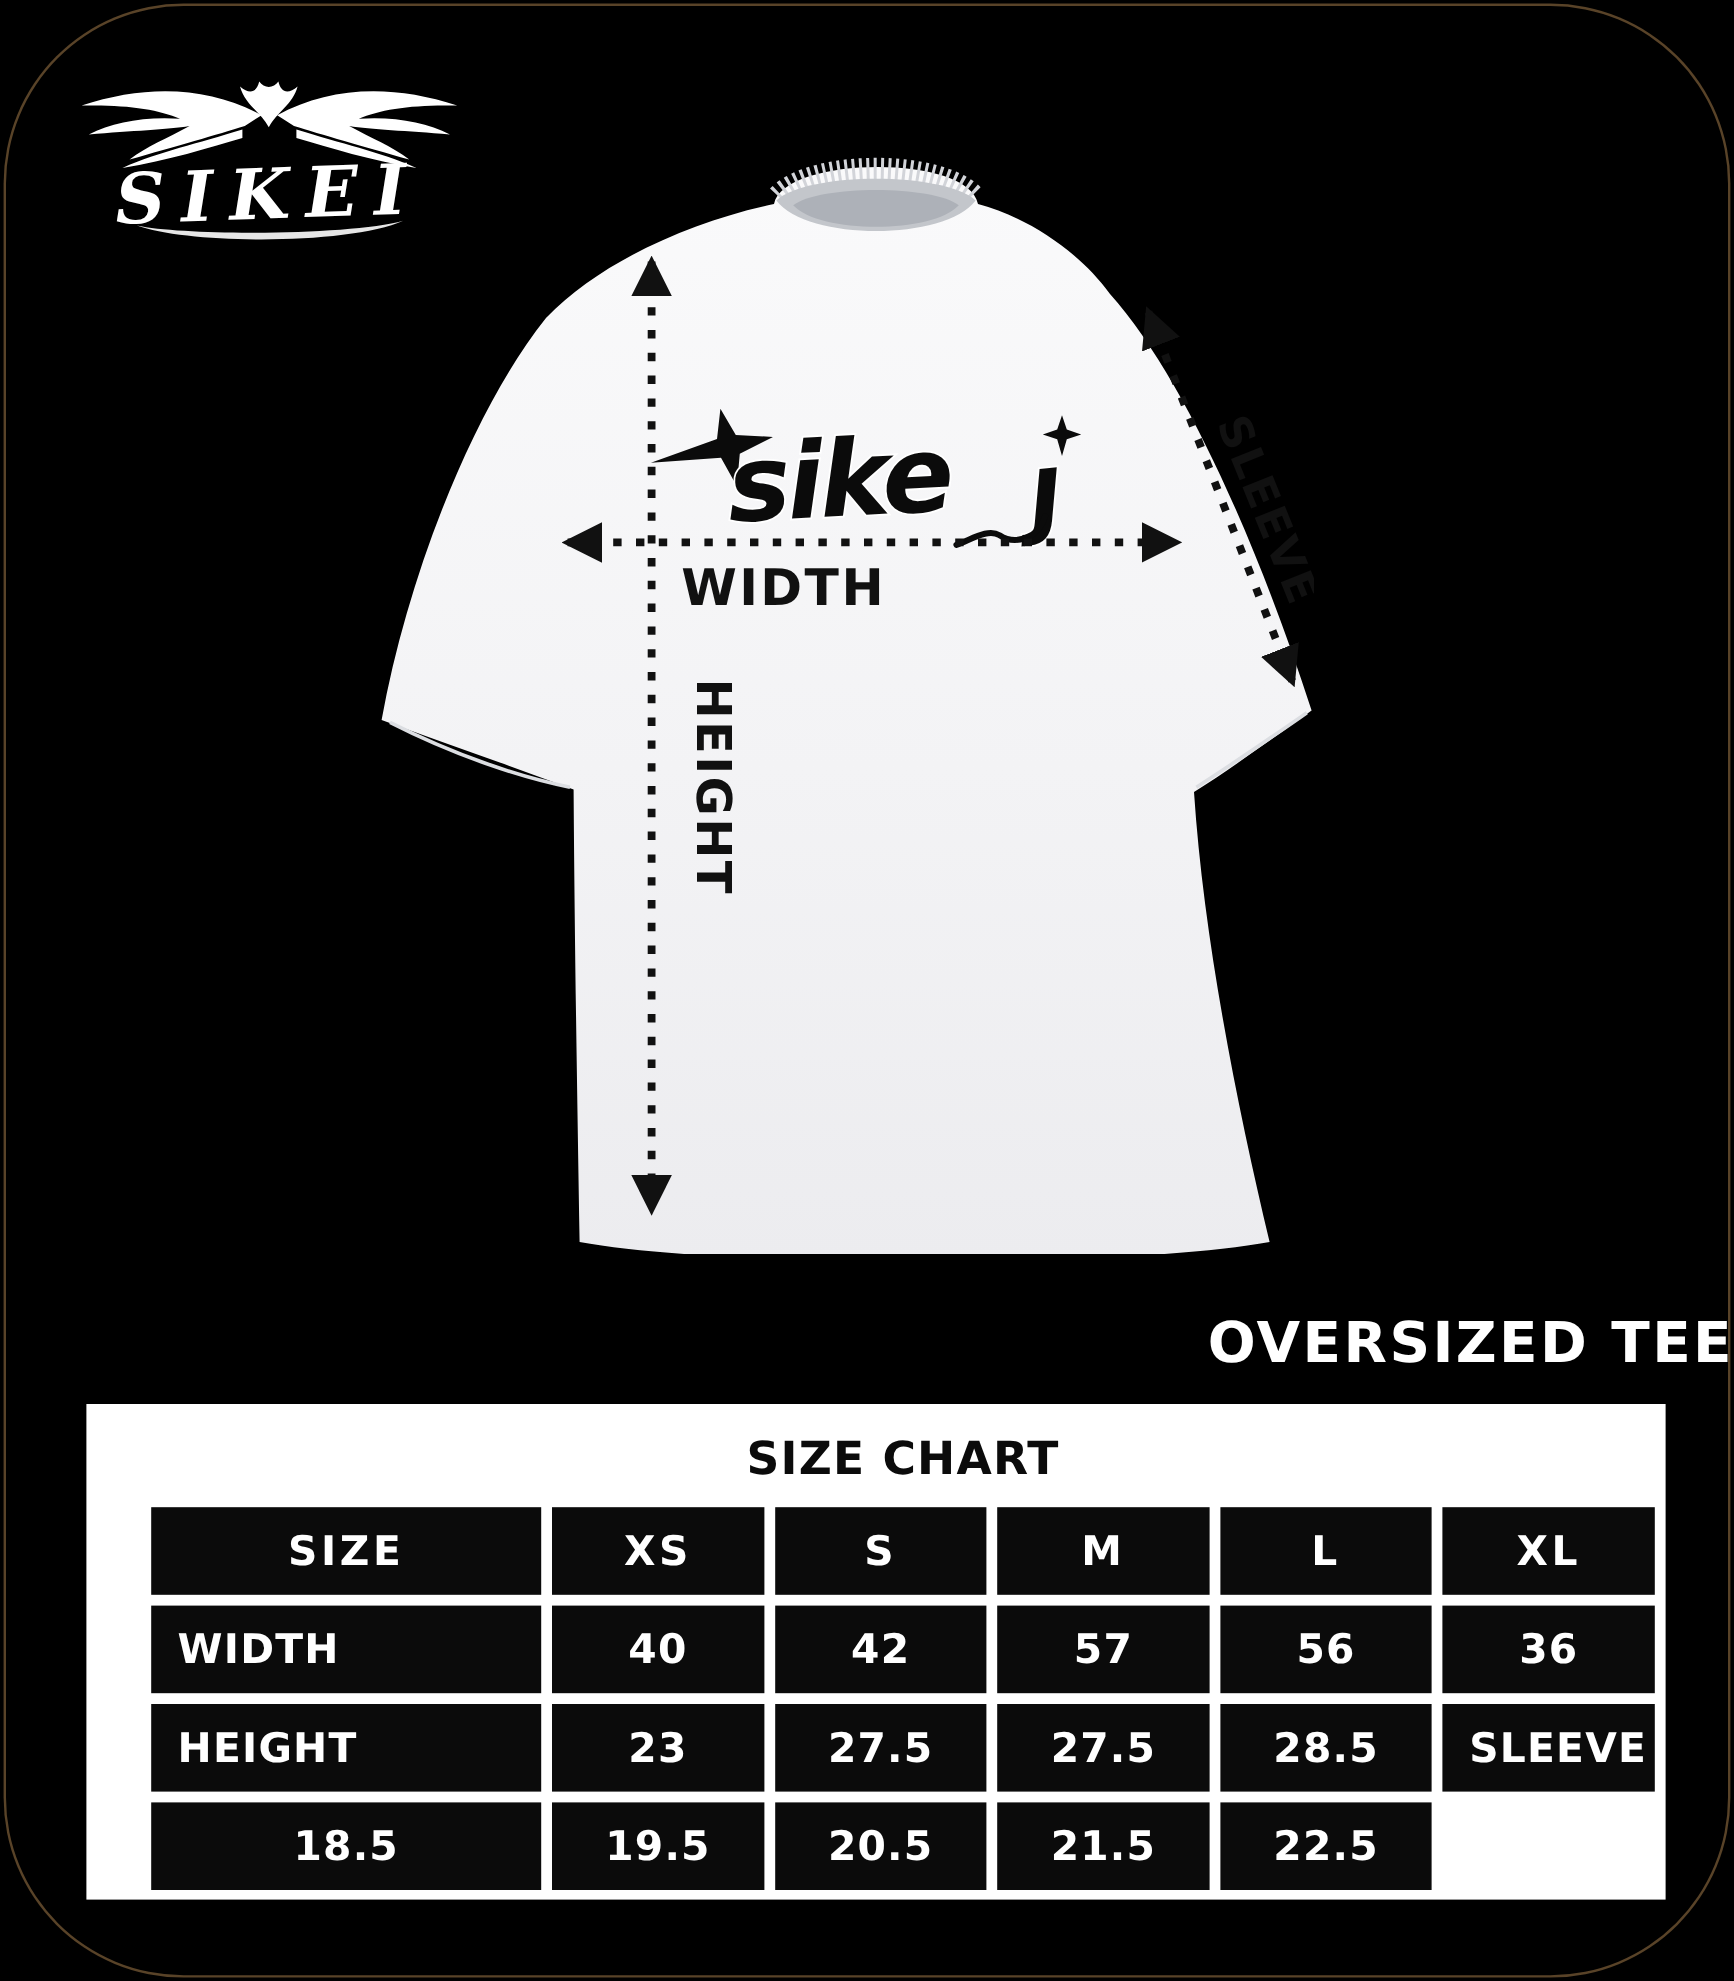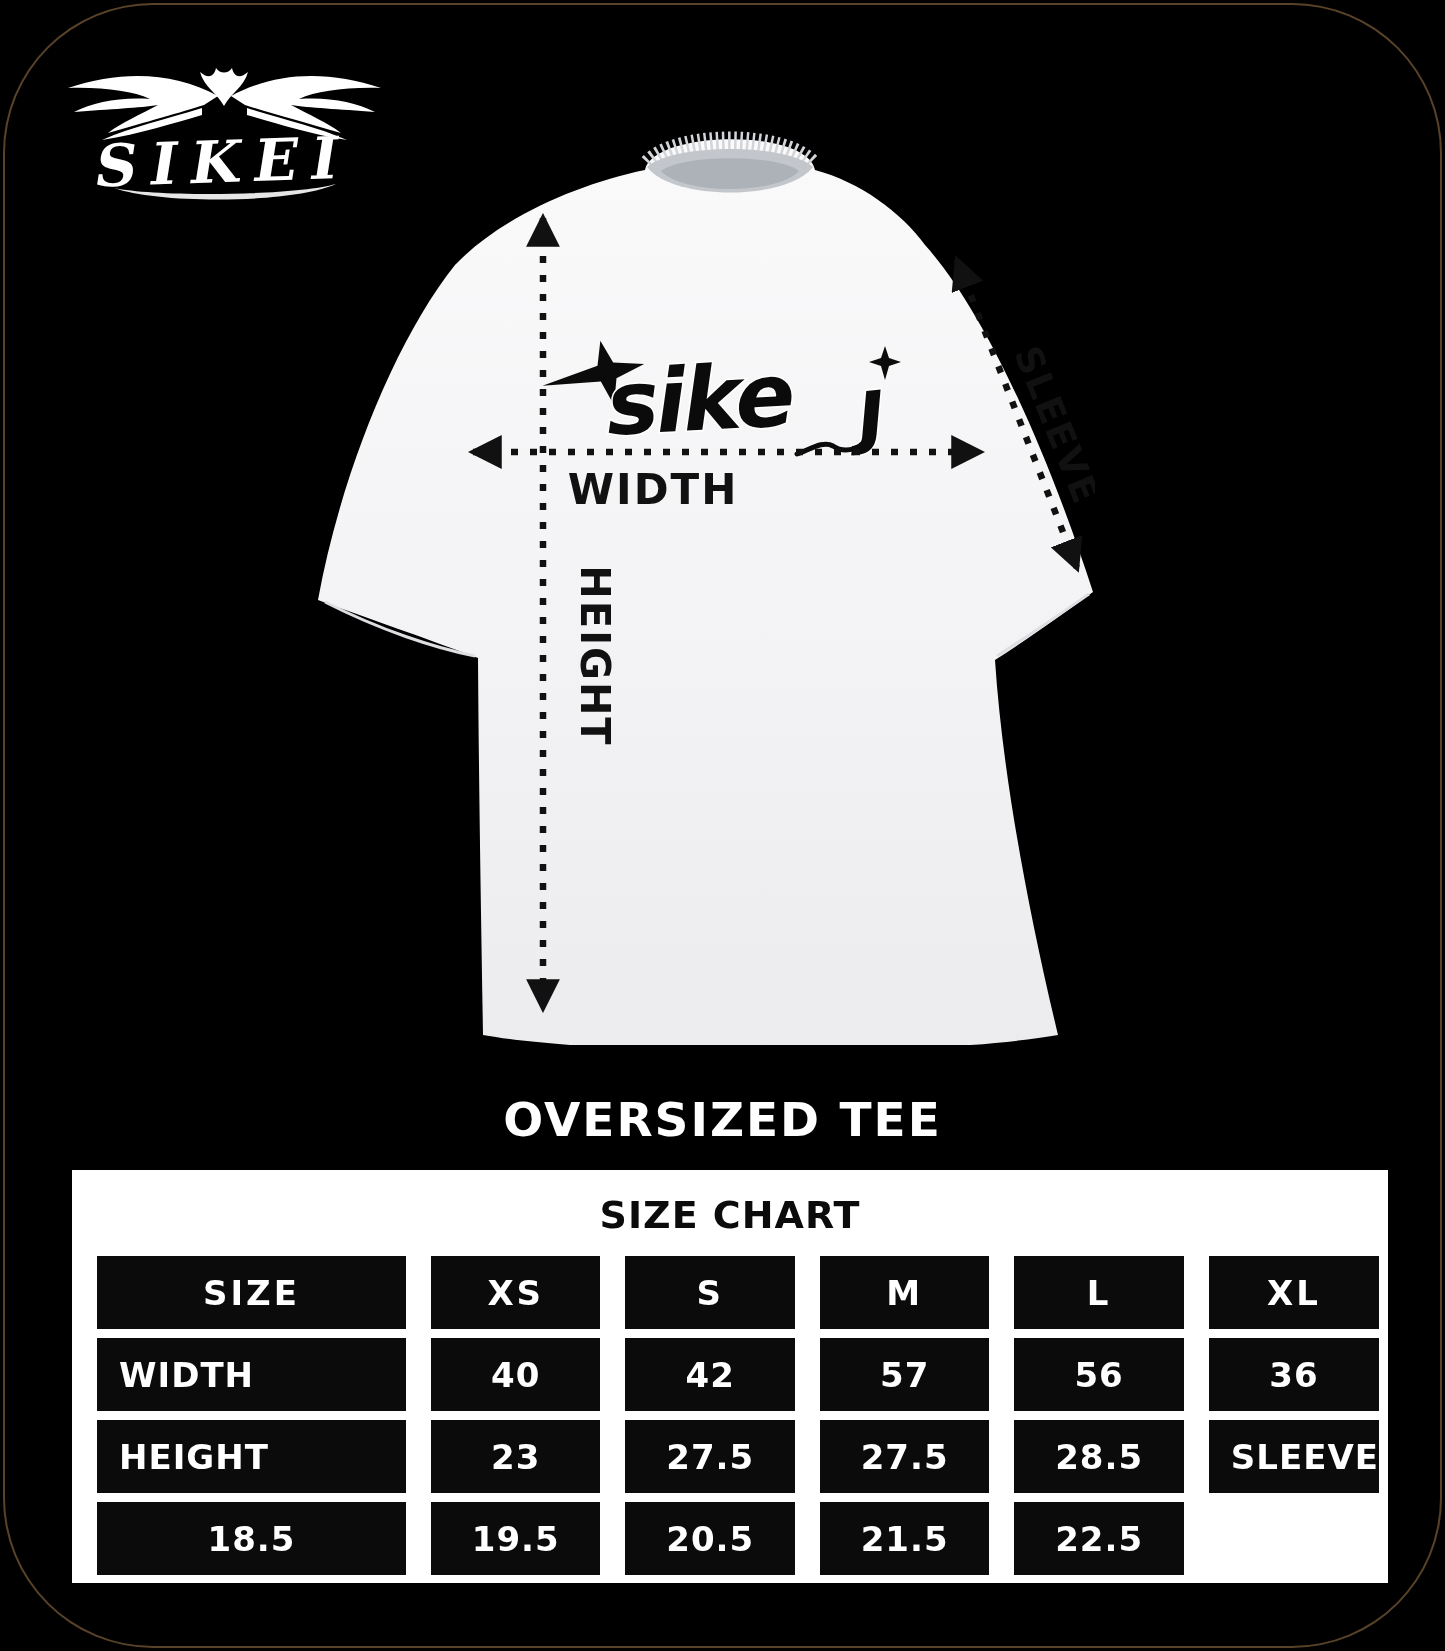--- a/index.html
+++ b/index.html
@@ -10,31 +10,31 @@
   
   .brand-logo{position:absolute;left:52px;top:60px;width:345px;height:150px;}
   .brand-text{font-family:"DejaVu Serif","Liberation Serif",serif;font-style:italic;font-weight:bold;
               letter-spacing:13px;fill:#fff;}
   
   .shirt-wrap{position:absolute;left:285px;top:100px;width:810px;height:945px;}
   .measure-label{font-family:"DejaVu Sans","Liberation Sans",sans-serif;font-weight:bold;fill:#111;}
   .chest-text{font-family:"DejaVu Sans","Liberation Sans",sans-serif;font-style:italic;font-weight:bold;
               fill:#0b0b0b;stroke:#ffffff;stroke-width:3px;paint-order:stroke;}
   
-  .tee-title{position:absolute;left:0;right:0;top:1092px;text-align:center;color:#fff;
+  .tee-title{position:absolute;left:0;right:0;top:1092px;text-align:right;color:#fff;
              font-size:47px;font-weight:bold;letter-spacing:2px;}
   
   .table-panel{position:absolute;left:72px;top:1170px;width:1316px;height:413px;background:#ffffff;
-               box-sizing:border-box;}
+               box-sizing:border-box;padding-left:45px;}
   .chart-title{height:86px;line-height:90px;text-align:center;color:#0b0b0b;font-size:38px;
                font-weight:bold;letter-spacing:1px;}
   .size-grid{display:grid;grid-template-columns:325px repeat(5,1fr);grid-auto-rows:73px;gap:9px;
              padding:0 9px 9px 9px;box-sizing:border-box;}
   .cell{background:#0b0b0b;color:#fff;font-size:34px;font-weight:bold;display:flex;
-        align-items:center;justify-content:center;letter-spacing:1px;margin-left:16px;}
+        align-items:center;justify-content:center;letter-spacing:1px;}
   .cell.head{letter-spacing:3px;}
   .cell.rowlabel{justify-content:flex-start;padding-left:22px;letter-spacing:1px;}
 </style>
 </head>
 <body>
 
 <div class="stage">
   <div class="frame"></div>
 
   <svg class="brand-logo" viewBox="0 0 345 150">

